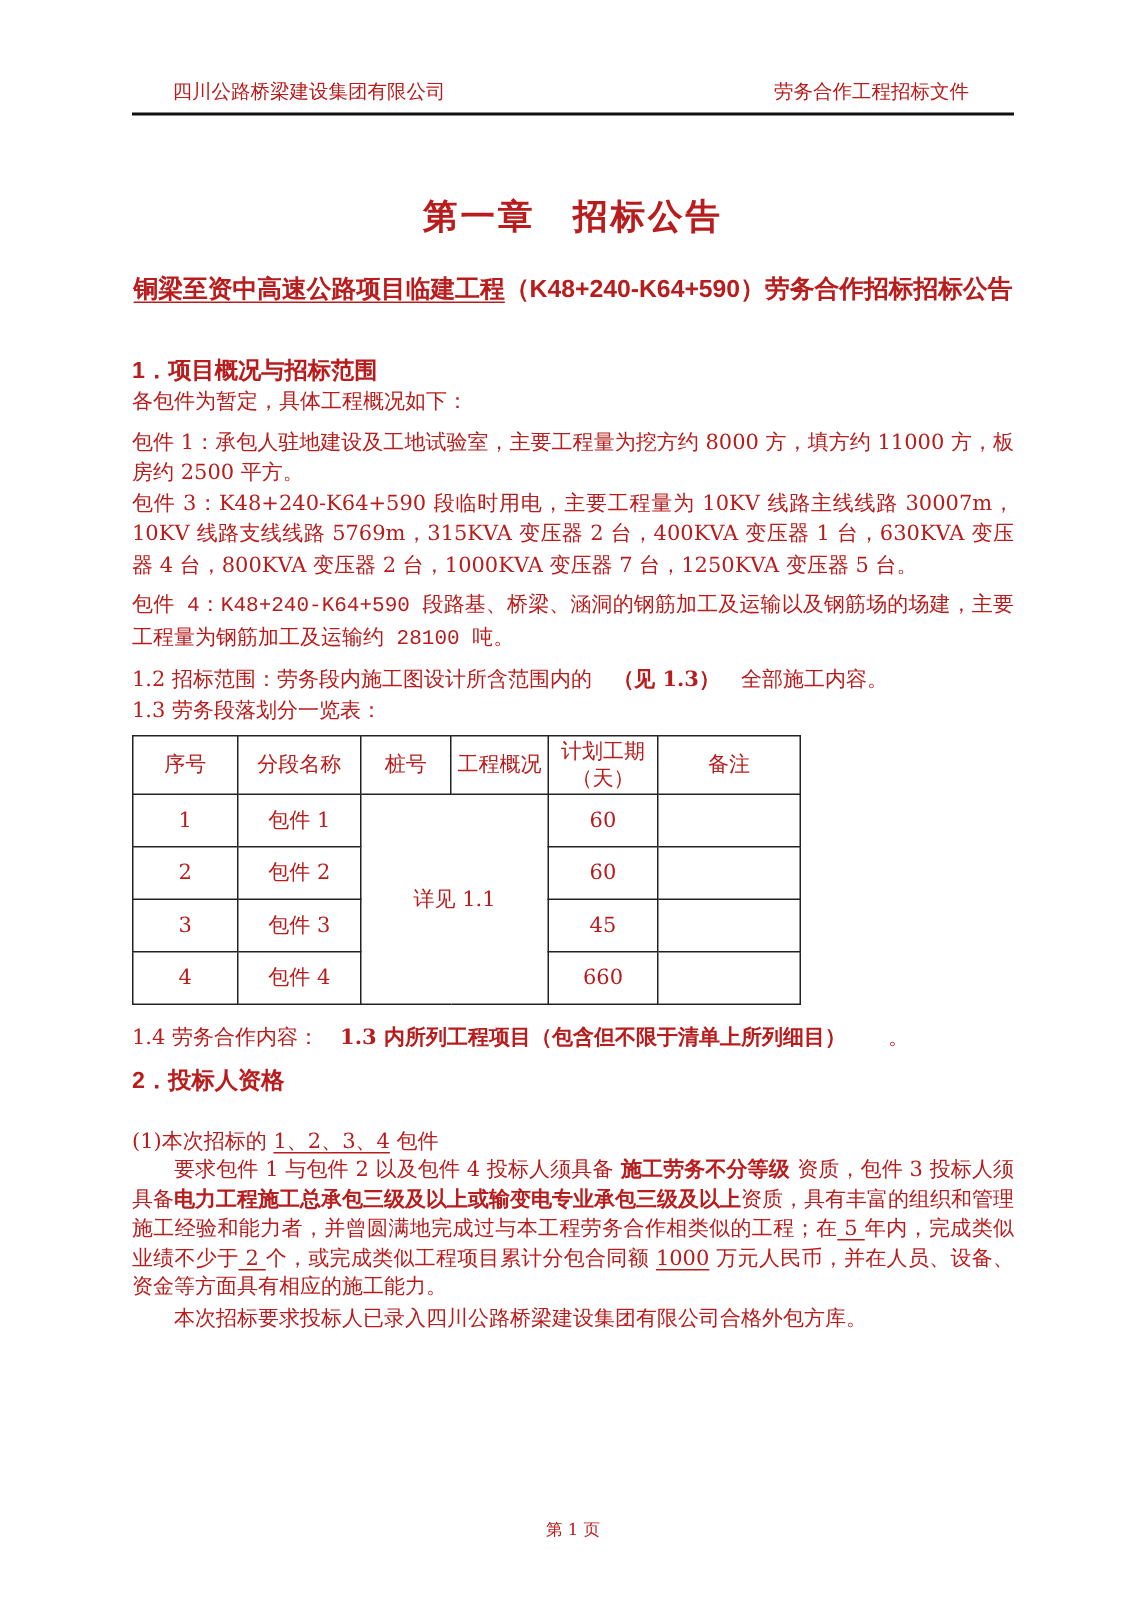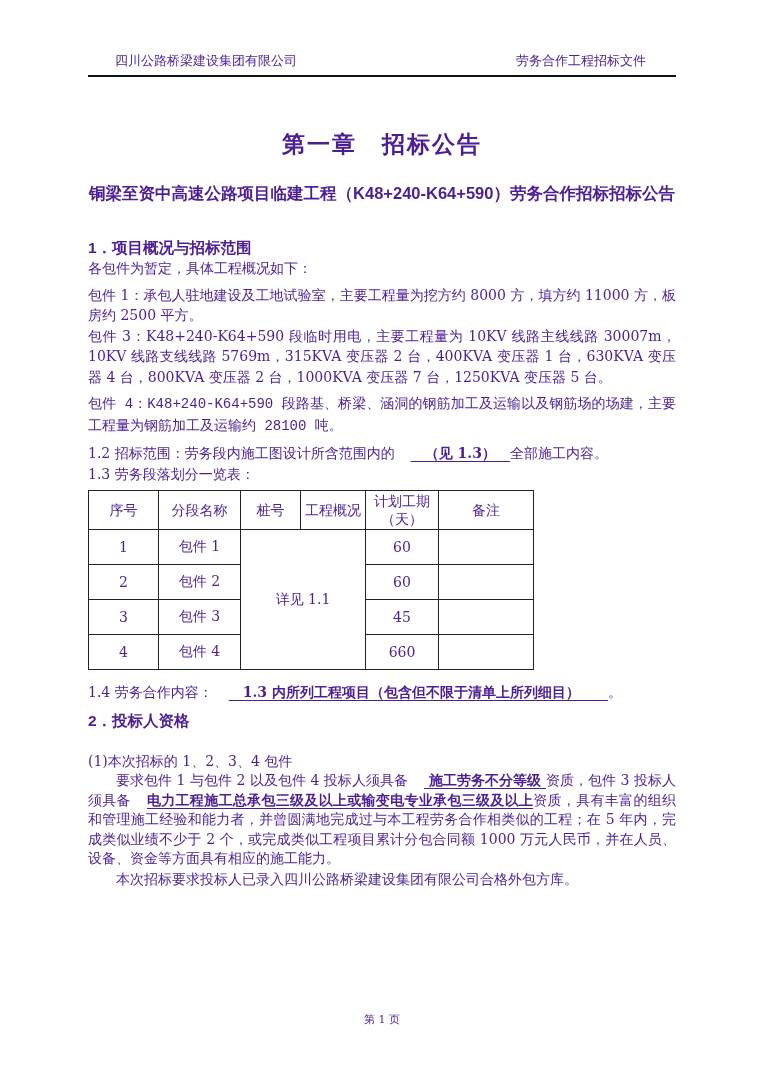--- a/index.html
+++ b/index.html
@@ -1,18 +1,18 @@
 <!DOCTYPE html>
 <html><head>
 <meta charset="utf-8">
 <style>
   html,body{margin:0;padding:0;background:#ffffff;}
   .page{
     position:relative;width:764px;height:1080px;background:#ffffff;overflow:hidden;
-    font-family:"DejaVu Serif","Liberation Serif",serif;color:#4c1d95;border-radius:12px;
+    font-family:"DejaVu Serif","Liberation Serif",serif;color:#b91c1c;border-radius:12px;
   }
   
   .hdr{
     position:absolute;top:52px;left:88px;width:588px;box-sizing:border-box;
     border-bottom:2px solid #111;display:flex;justify-content:space-between;
     padding:0 30px 5px 27px;font-size:13px;
   }
   
   .content{position:absolute;top:98px;left:88px;width:588px;}
   .chapter{
@@ -33,22 +33,22 @@
   .note{margin-top:0;}
   .pkg{margin-top:6px;}
   .pkg3{margin-top:0;}
   .pkg4{margin-top:6px;line-height:22px;font-family:Liberation Mono, monospace;}
   .p12{margin-top:6px;}
   .p13{margin-top:0;}
   .p14{margin-top:12px;}
   .p21{margin-top:20px;}
   .p22{margin-top:0;line-height:19.5px;text-indent:2em;}
   .p23{margin-top:0;text-indent:2em;}
-  .u{text-underline-offset:3px;margin-top:19px;}
-  .bu{font-weight:bold;text-decoration:underline;text-underline-offset:3px;padding-left:16px;}
+  .u{text-decoration:underline;text-underline-offset:3px;margin-top:19px;}
+  .bu{font-weight:bold;text-underline-offset:3px;}
   
   table.seg{border-collapse:collapse;table-layout:fixed;width:445px;margin-top:6px;}
   table.seg th,table.seg td{
     border:1px solid #222;text-align:center;vertical-align:middle;
     font-weight:normal;font-size:14px;padding:0;background:#fff;
   }
   table.seg thead th{height:38px;line-height:18px;}
   table.seg tbody td{height:34px;}
   
   .ftr{position:absolute;top:1012px;left:0;width:764px;text-align:center;font-size:11px;}

